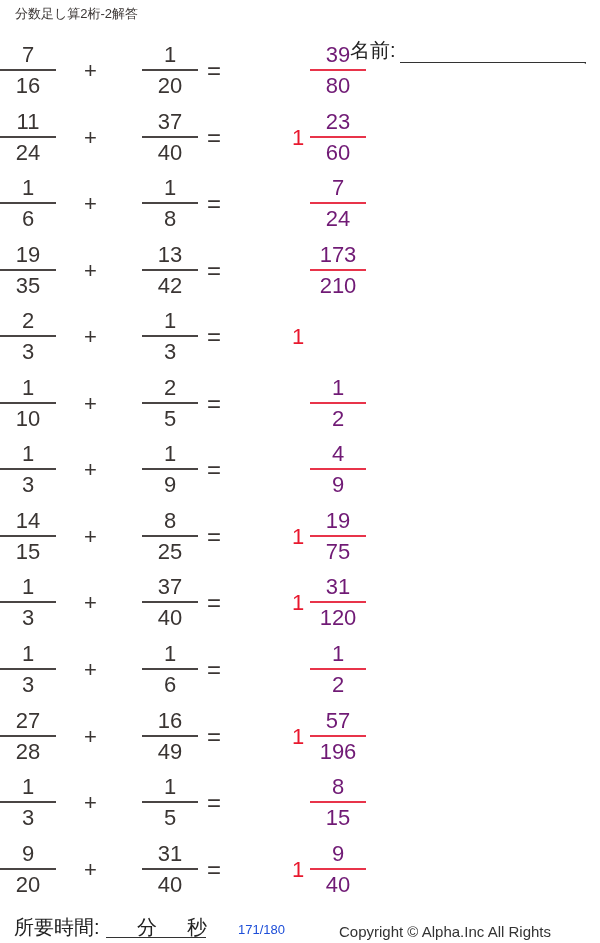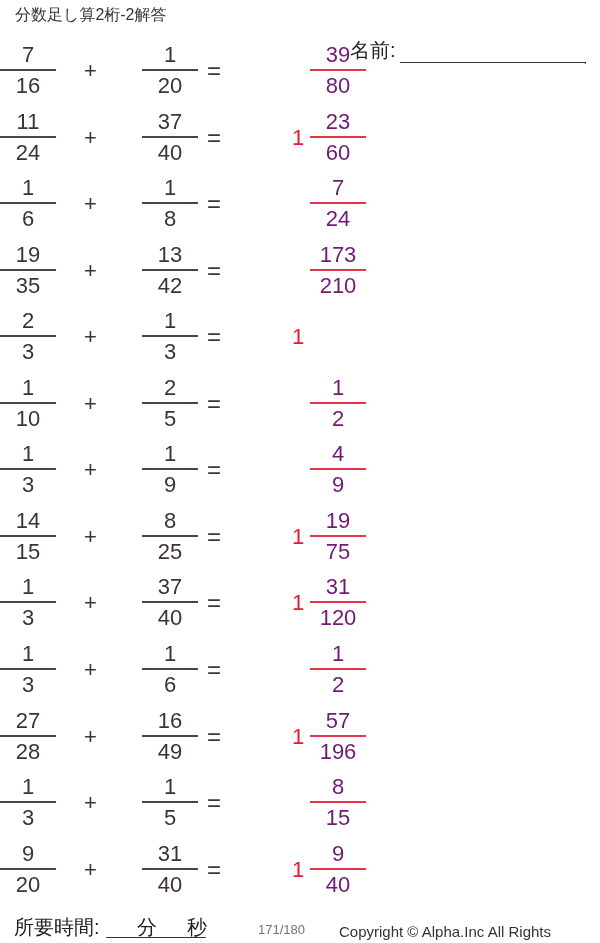--- a/index.html
+++ b/index.html
@@ -3,21 +3,21 @@
   <meta charset="utf-8">
   <style>
     html, body { margin: 0; padding: 0; background: #ffffff; }
     body {
       width: 600px; height: 943px; position: relative; overflow: hidden;
       font-family: "Liberation Sans", "DejaVu Sans", sans-serif;
       color: #3a3533;
     }
     .title {
       position: absolute; left: 15px; top: 5px;
-      font-size: 16px; color: #3a3533; letter-spacing: 0px;
+      font-size: 13px; color: #3a3533; letter-spacing: 0px;
     }
     .name-area {
       position: absolute; left: 350px; top: 4px; width: 240px; height: 28px; margin-top: 33px;
     }
     .name-label {
       position: absolute; left: 0; top: 0; font-size: 20px; color: #222;
     }
     .name-line {
       position: absolute; left: 50px; top: 25px; width: 186px; height: 1px; background: #333;
     }
@@ -44,21 +44,21 @@
     .ans.frac { left: 310px; }
     .ans.frac .bar { background: #e8344a; }
     .ans-whole {
       position: absolute; left: 292px; top: 18px; font-size: 22px; line-height: 24px; color: #e8182e;
     }
     .footer { position: absolute; left: 0; top: 912px; width: 596px; height: 31px; }
     .time-label { position: absolute; left: 14px; top: 2px; font-size: 20px; color: #222; }
     .time-line { position: absolute; left: 106px; top: 25px; width: 100px; height: 1px; background: #333; }
     .time-min { position: absolute; left: 137px; top: 2px; font-size: 20px; color: #222; }
     .time-sec { position: absolute; left: 187px; top: 2px; font-size: 20px; color: #222; }
-    .page-num { position: absolute; left: 238px; top: 10px; font-size: 13px; color: #737373; margin-left: 20px; }
+    .page-num { position: absolute; left: 238px; top: 10px; font-size: 13px; color: #1d4ed8; }
     .copyright { position: absolute; left: 339px; top: 11px; font-size: 15px; color: #333; }
   </style>
 </head>
 <body>
 
 <div class="title">分数足し算2桁-2解答</div>
 
 <div class="name-area">
   <span class="name-label">名前:</span>
   <div class="name-line"></div>

